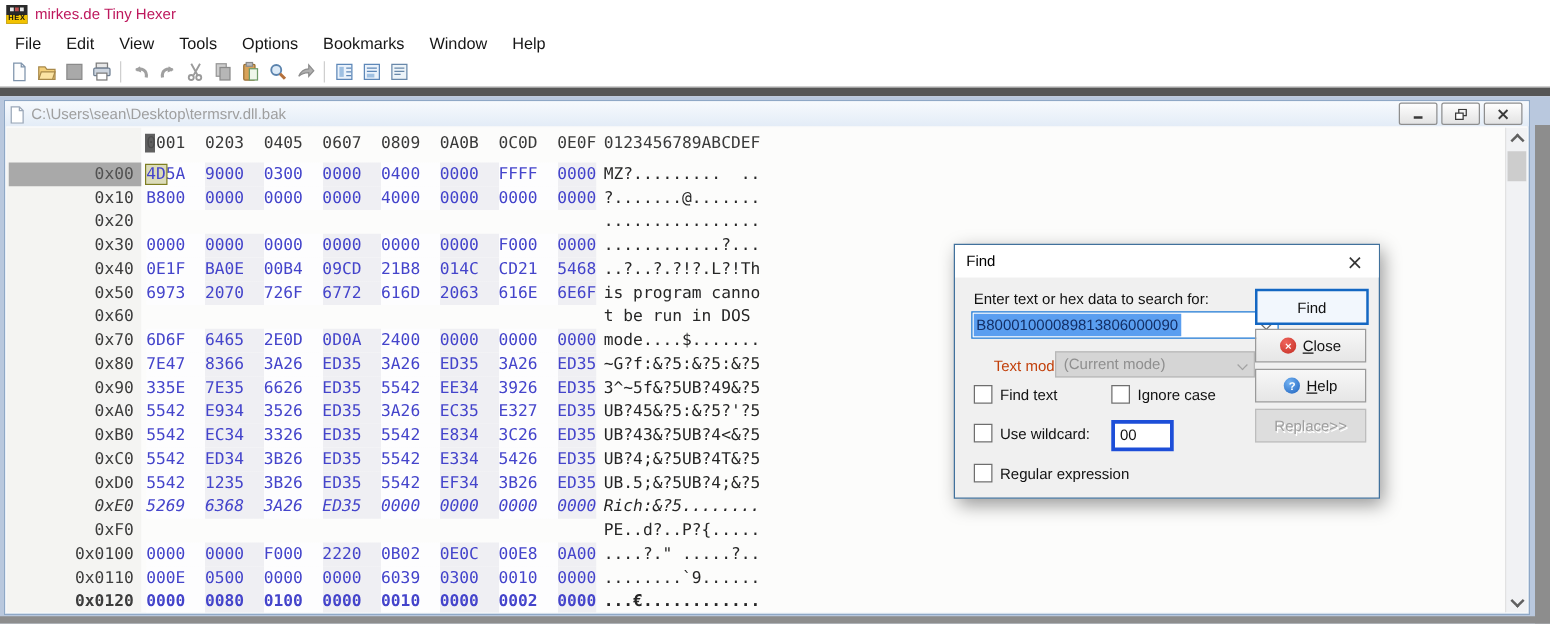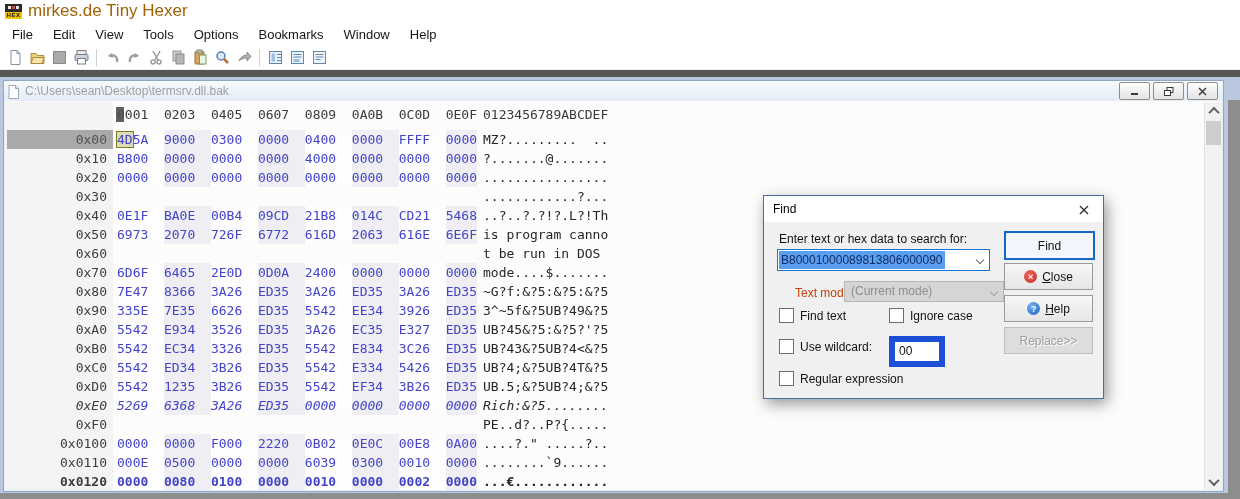--- a/index.html
+++ b/index.html
@@ -6,21 +6,21 @@
   .app{position:relative;width:1240px;height:499px;background:#ffffff;overflow:hidden;
        font-family:"Liberation Sans",sans-serif;-webkit-font-smoothing:antialiased;}
 
   
   .titlebar{height:22px;display:flex;align-items:center;gap:6px;padding-left:5px;}
   .hexicon{position:relative;width:17px;height:15px;background:#2a2a2a;flex:0 0 auto;}
   .hexicon .dots{position:absolute;top:2px;left:3px;width:3px;height:3px;background:#e8e8e8;
                  box-shadow:4px 0 0 #c05050,8px 0 0 #e8e8e8;}
   .hexicon .hexword{position:absolute;left:0;right:0;bottom:0;height:7px;background:#f2c200;
                  color:#111;font-size:6px;font-weight:bold;text-align:center;line-height:7px;letter-spacing:.5px;}
-  .apptitle{color:#a16207;font-size:17px;}
+  .apptitle{color:#be185d;font-size:12px;}
 
   .menubar{height:24px;display:flex;align-items:center;padding-left:2px;font-size:13px;color:#161616;}
   .menu-item{padding:3px 10px;cursor:default;}
 
   .toolbar{height:23px;display:flex;align-items:center;padding-left:4px;}
   .tool{width:22px;height:21px;display:flex;align-items:center;justify-content:center;}
   .tsep{width:1px;height:17px;background:#cfcfcf;margin:0 4px;}
 
   .darkbar{height:7px;background:#565656;border-top:1px solid #ececec;}
 
@@ -64,33 +64,33 @@
   .vthumb{position:absolute;left:1px;top:19px;width:15px;height:24px;background:#cdcdcd;}
 
   
   .dialog{position:absolute;left:763px;top:195px;width:339px;height:202px;background:#f0f0f0;
           border:1px solid #41719c;box-shadow:3px 5px 14px rgba(0,0,0,.4);font-size:12px;color:#111;}
   .dtitle{height:26px;background:#fff;display:flex;align-items:center;}
   .dtitle .dtext{padding-left:9px;font-size:12px;color:#000;}
   .dclose{margin-left:auto;width:38px;height:26px;display:flex;align-items:center;justify-content:center;
           font-size:16px;color:#333;font-family:"DejaVu Sans",sans-serif;}
   .dlabel{position:absolute;left:15px;top:36px;}
-  .dcombo{position:absolute;left:13px;top:53px;width:211px;height:20px;background:#fff;border:1px solid #1a76d2;}
+  .dcombo{position:absolute;left:13px;top:53px;width:211px;height:20px;background:#fff;border:1px solid #1a76d2;padding-left:33px;}
   .dcombo .selval{position:absolute;left:1px;top:1px;height:16px;line-height:16px;padding:1px 2px;
                   background:#5a9ef0;color:#122e66;white-space:nowrap;}
   .combochev{position:absolute;right:6px;top:7px;width:5px;height:5px;
              border-left:1.6px solid #6a6a6a;border-top:1.6px solid #6a6a6a;transform:rotate(225deg);}
   .dtm-label{position:absolute;left:31px;top:90px;color:#c2410c;}
   .dtm-combo{position:absolute;left:80px;top:85px;width:152px;height:19px;background:#d5d5d5;
              border:1px solid #b7b7b7;color:#8f8f8f;line-height:19px;padding-left:6px;}
   .dtm-combo .combochev{border-color:#a2a2a2;}
   .cbx{position:absolute;display:flex;align-items:center;gap:6px;}
   .box{width:13px;height:13px;background:#fff;border:1px solid #6e6e6e;flex:0 0 auto;}
   .wildinput{position:absolute;left:125px;top:140px;width:40px;height:19px;background:#fff;
-             border:6px solid #1d4ed8;padding-left:4px;line-height:19px;}
+             border:3px solid #1d4ed8;padding-left:4px;line-height:19px;}
   .dbtn{position:absolute;left:240px;width:87px;height:25px;display:flex;align-items:center;justify-content:center;
         gap:5px;background:linear-gradient(#f7f7f7,#e6e6e6);border:1px solid #9a9a9a;color:#111;}
   .dbtn.default{border:2px solid #1467c2;background:#f2f7fd;}
   .dbtn.disabled{background:#dddddd;border-color:#bdbdbd;color:#9e9e9e;text-shadow:1px 1px 0 #fff;}
   .mini{width:13px;height:13px;border-radius:50%;display:flex;align-items:center;justify-content:center;
         color:#fff;font-size:9px;font-weight:bold;flex:0 0 auto;}
   .mini.red{background:radial-gradient(circle at 35% 30%,#f0645c,#c22d22);}
   .mini.blue{background:radial-gradient(circle at 35% 30%,#73b2f2,#1d61bd);}
   u{text-decoration:underline;}
 </style>
@@ -244,22 +244,22 @@
 
       <div class="ccontent">
         <div class="gutter"></div>
         <div class="hexheader">0001  0203  0405  0607  0809  0A0B  0C0D  0E0F</div>
         <div class="hcursor"></div>
         <div class="asciiheader">0123456789ABCDEF</div>
 
         <div class="rows">
             <div class="hrow sel" style="top: 0px;"><div class="addrbar"></div><span class="addr">0x00</span><span class="hx"><span class="cursorbyte">4D</span>5A  9000  0300  0000  0400  0000  FFFF  0000</span><span class="asc">MZ?.........  ..</span></div>
             <div class="hrow" style="top: 19px;"><span class="addr">0x10</span><span class="hx">B800  0000  0000  0000  4000  0000  0000  0000</span><span class="asc">?.......@.......</span></div>
-            <div class="hrow" style="top: 38px;"><span class="addr">0x20</span><span class="hx">0000  0000  0000  0000  0000  0000  0000  0000</span><span class="asc">................</span></div>
-            <div class="hrow" style="top: 57px;"><span class="addr">0x30</span><span class="asc">............?...</span></div>
+            <div class="hrow" style="top: 38px;"><span class="addr">0x20</span><span class="asc">................</span></div>
+            <div class="hrow" style="top: 57px;"><span class="addr">0x30</span><span class="hx">0000  0000  0000  0000  0000  0000  F000  0000</span><span class="asc">............?...</span></div>
             <div class="hrow" style="top: 76px;"><span class="addr">0x40</span><span class="hx">0E1F  BA0E  00B4  09CD  21B8  014C  CD21  5468</span><span class="asc">..?..?.?!?.L?!Th</span></div>
             <div class="hrow" style="top: 95px;"><span class="addr">0x50</span><span class="hx">6973  2070  726F  6772  616D  2063  616E  6E6F</span><span class="asc">is program canno</span></div>
             <div class="hrow" style="top: 114px;"><span class="addr">0x60</span><span class="asc">t be run in DOS </span></div>
             <div class="hrow" style="top: 133px;"><span class="addr">0x70</span><span class="hx">6D6F  6465  2E0D  0D0A  2400  0000  0000  0000</span><span class="asc">mode....$.......</span></div>
             <div class="hrow" style="top: 152px;"><span class="addr">0x80</span><span class="hx">7E47  8366  3A26  ED35  3A26  ED35  3A26  ED35</span><span class="asc">~G?f:&amp;?5:&amp;?5:&amp;?5</span></div>
             <div class="hrow" style="top: 171px;"><span class="addr">0x90</span><span class="hx">335E  7E35  6626  ED35  5542  EE34  3926  ED35</span><span class="asc">3^~5f&amp;?5UB?49&amp;?5</span></div>
             <div class="hrow" style="top: 190px;"><span class="addr">0xA0</span><span class="hx">5542  E934  3526  ED35  3A26  EC35  E327  ED35</span><span class="asc">UB?45&amp;?5:&amp;?5?'?5</span></div>
             <div class="hrow" style="top: 209px;"><span class="addr">0xB0</span><span class="hx">5542  EC34  3326  ED35  5542  E834  3C26  ED35</span><span class="asc">UB?43&amp;?5UB?4&lt;&amp;?5</span></div>
             <div class="hrow" style="top: 228px;"><span class="addr">0xC0</span><span class="hx">5542  ED34  3B26  ED35  5542  E334  5426  ED35</span><span class="asc">UB?4;&amp;?5UB?4T&amp;?5</span></div>
             <div class="hrow" style="top: 247px;"><span class="addr">0xD0</span><span class="hx">5542  1235  3B26  ED35  5542  EF34  3B26  ED35</span><span class="asc">UB.5;&amp;?5UB?4;&amp;?5</span></div>

